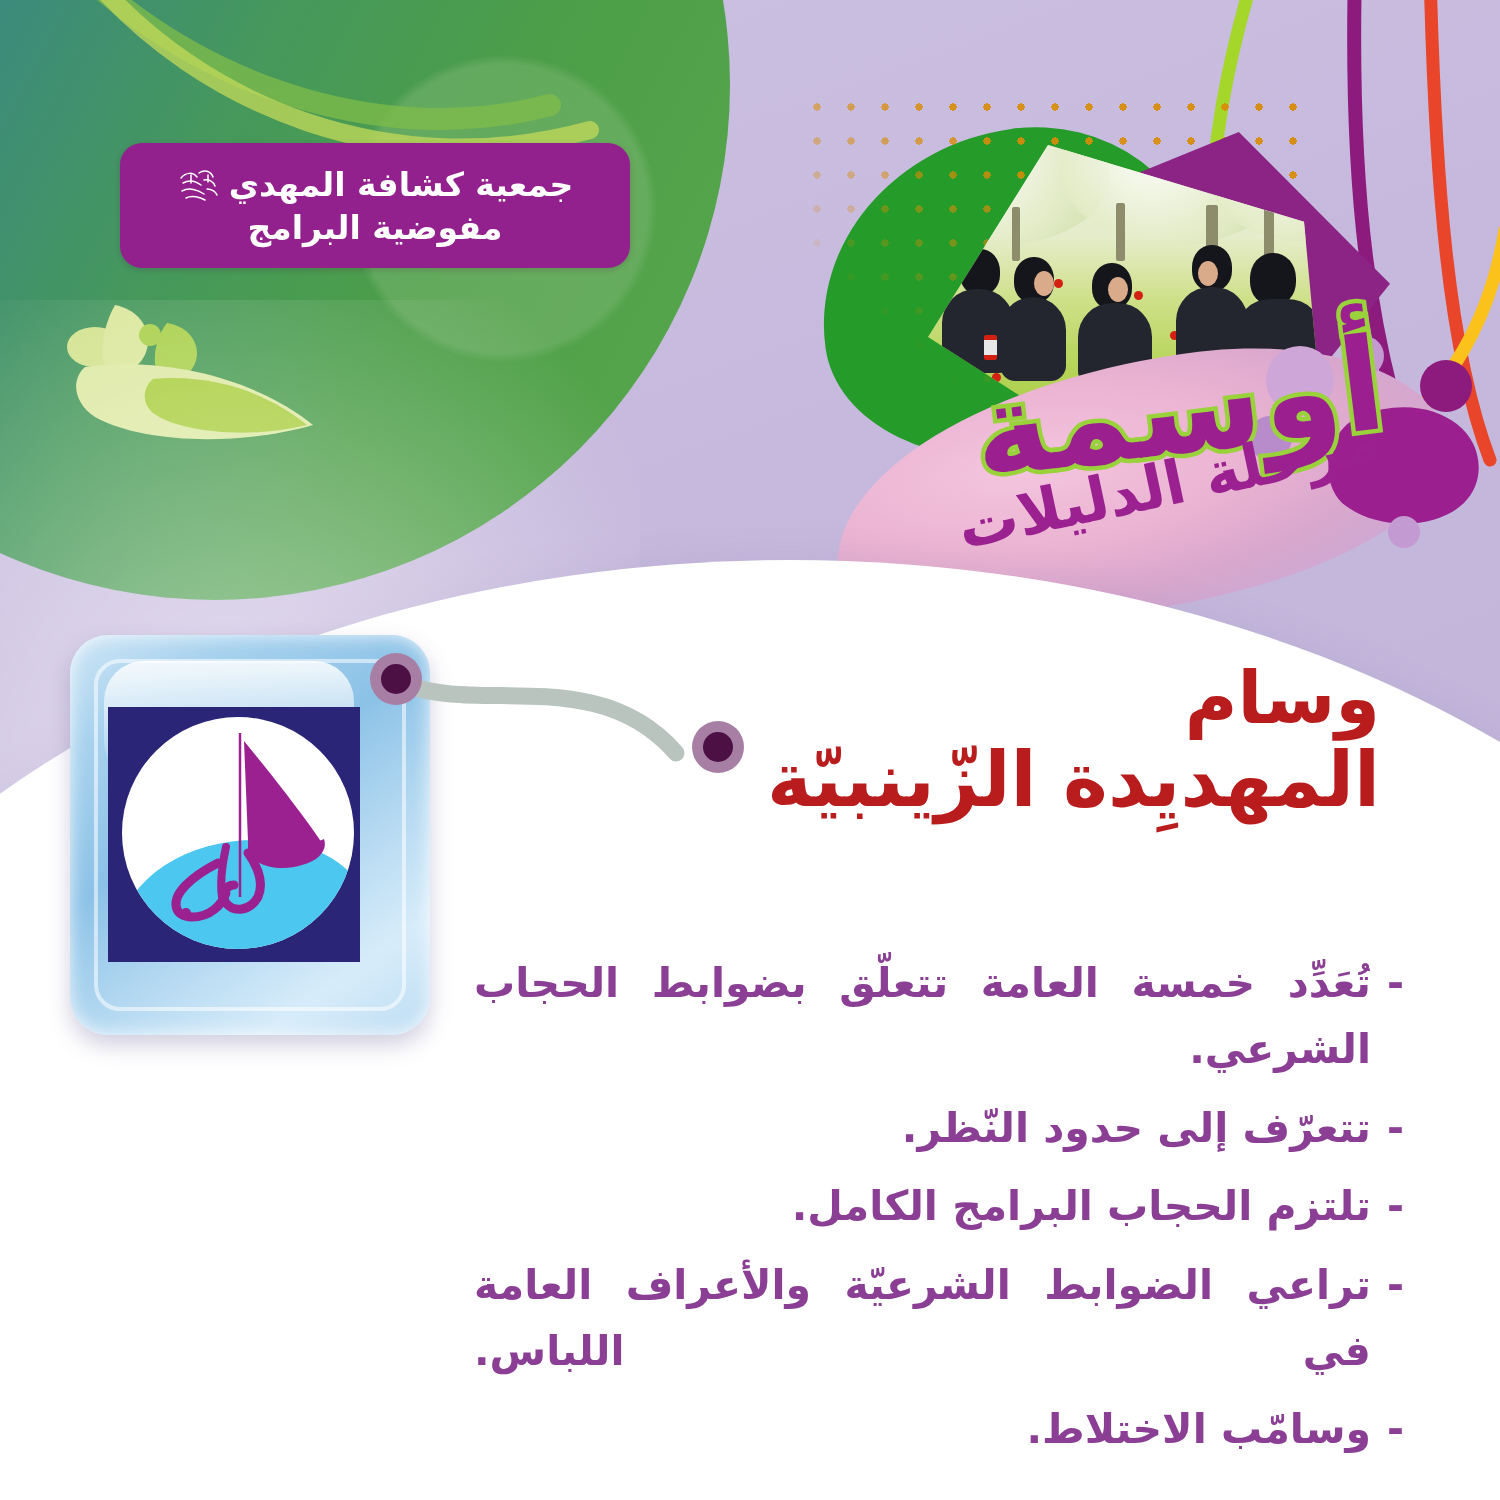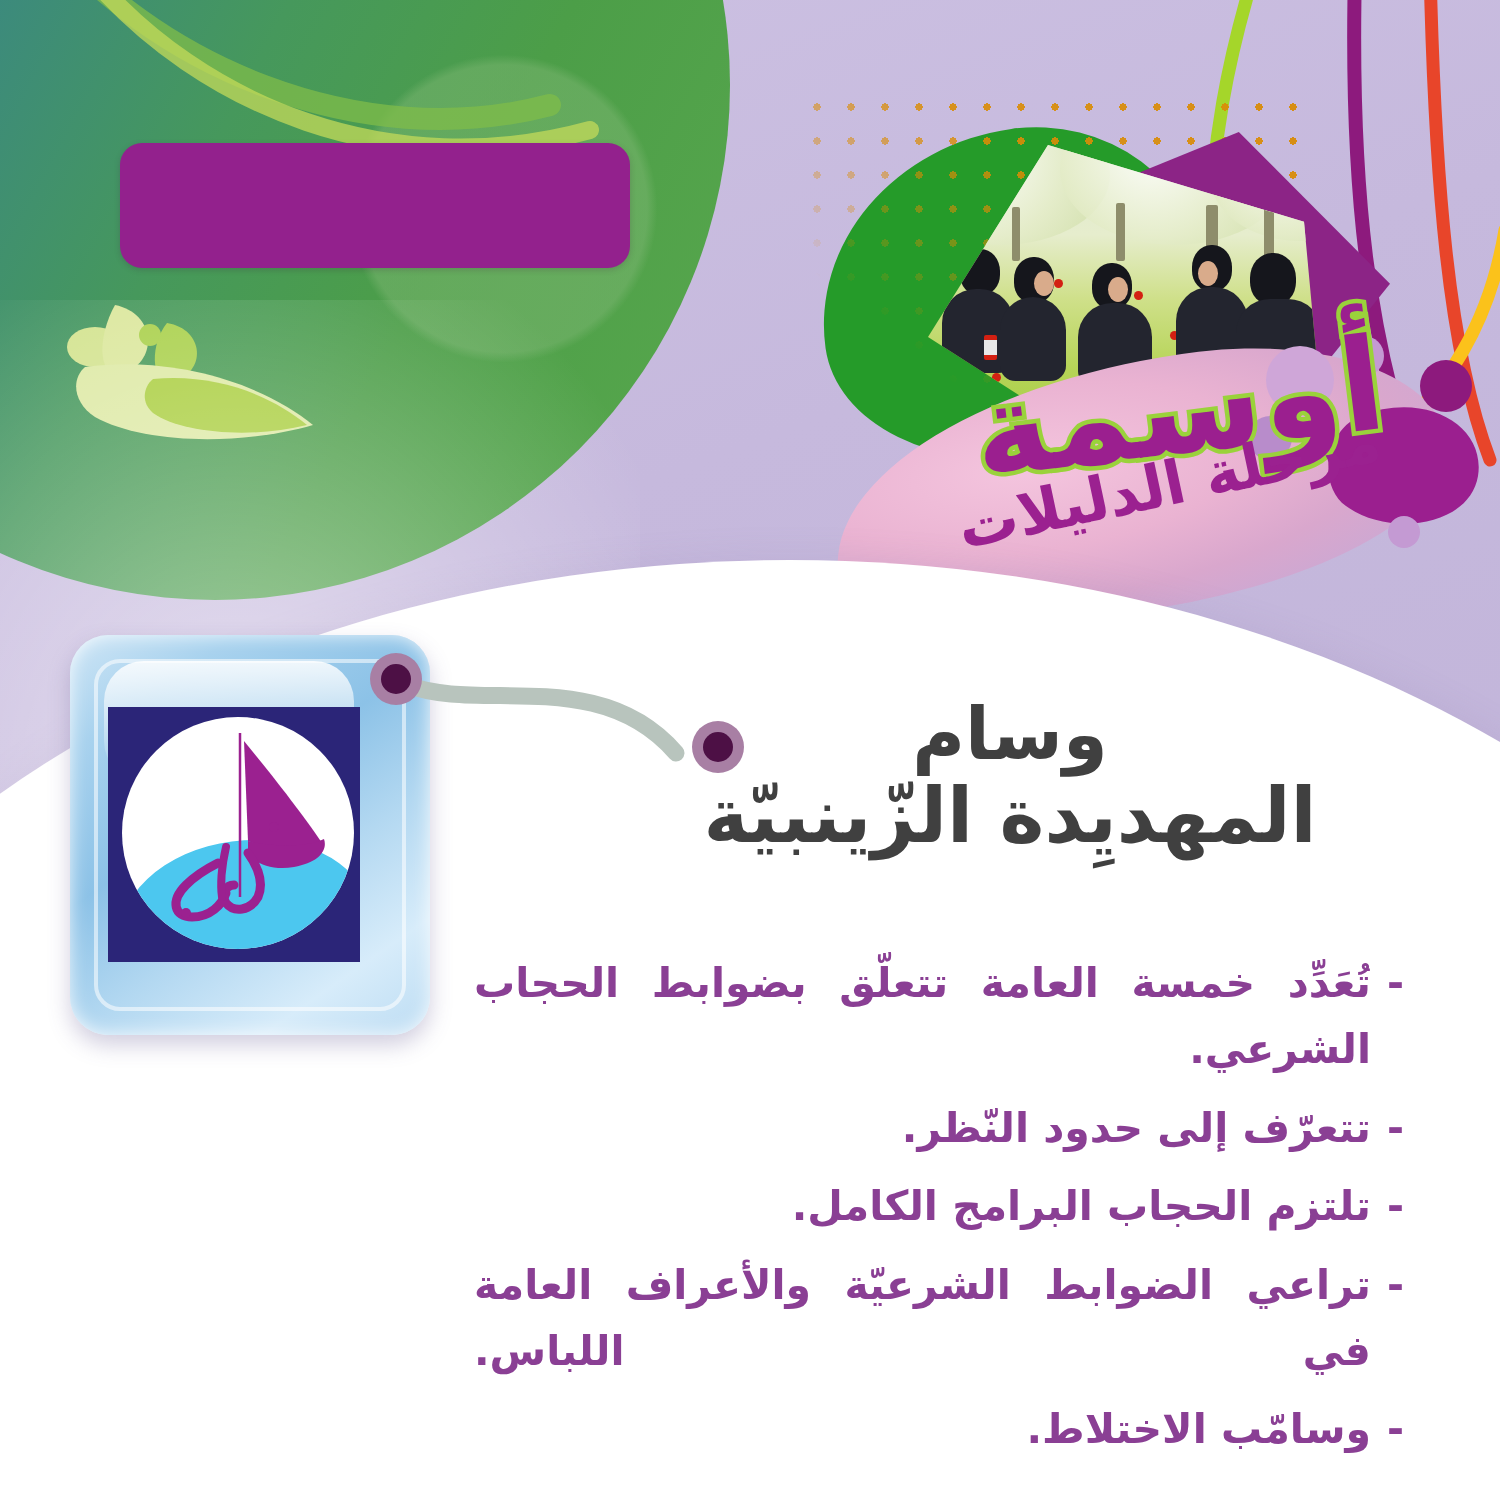--- a/index.html
+++ b/index.html
@@ -149,22 +149,22 @@
   .eyelet{position:absolute;border-radius:50%;background:#a87fa4;display:flex;align-items:center;justify-content:center;}
   .eyelet i{display:block;border-radius:50%;background:#4d1045;}
   .e1{left:310px;top:28px;width:52px;height:52px;}
   .e1 i{width:30px;height:30px;}
   .e2{left:632px;top:96px;width:52px;height:52px;}
   .e2 i{width:30px;height:30px;}
   .cord{position:absolute;left:330px;top:20px;width:360px;height:150px;}
 
   
   .title-block{
-    position:absolute;right:120px;top:696px;width:740px;text-align:center;
-    color:#404040;font-weight:700;line-height:1.06;
+    position:absolute;right:120px;top:660px;width:740px;
+    color:#b91c1c;font-weight:700;line-height:1.06;
   }
   .title-1{font-size:72px;}
   .title-2{font-size:76px;margin-top:4px;}
 
   .bullets{
     position:absolute;right:96px;top:950px;width:930px;
     color:#8a3f94;font-size:41px;line-height:1.62;font-weight:600;
   }
   .bullet{display:flex;gap:16px;align-items:flex-start;margin-bottom:12px;}
   .bullet .dash{flex:0 0 auto;font-weight:700;}
@@ -192,20 +192,33 @@
   <svg class="leaves" viewBox="0 0 280 160">
     <ellipse cx="40" cy="52" rx="28" ry="20" fill="#d3e38f"></ellipse>
     <path d="M60 10 C100 18 104 64 70 78 C44 88 40 46 60 10 Z" fill="#dbe79c"></path>
     <ellipse cx="95" cy="40" rx="11" ry="11" fill="#a9d04a"></ellipse>
     <path d="M112 28 C150 34 152 78 118 86 C96 92 94 50 112 28 Z" fill="#a9d04a"></path>
     <path d="M30 72 C120 60 210 90 258 130 C190 150 90 150 40 122 C18 108 16 84 30 72 Z" fill="#dde9a4"></path>
     <path d="M98 84 C160 78 216 100 252 130 C196 144 126 138 98 118 C86 108 88 92 98 84 Z" fill="#aace3f"></path>
   </svg>
 
   <div class="org-label">
+    <div class="org-line1">
+      <span>جمعية كشافة المهدي</span>
+      <svg class="seal" viewBox="0 0 42 40">
+        <g fill="none" stroke="#ffffff" stroke-width="1.5" stroke-linecap="round">
+          <path d="M4 13 C9 7 16 7 20 12 M22 8 C27 4 34 6 36 12"></path>
+          <path d="M6 18 C13 14 20 17 24 20 M27 15 C32 14 37 17 38 21"></path>
+          <path d="M5 26 C12 22 21 25 27 29 M30 24 C35 24 39 27 40 30"></path>
+          <path d="M9 33 C15 30 23 32 28 35"></path>
+          <path d="M14 10 L14 18 M31 10 L31 17"></path>
+        </g>
+      </svg>
+    </div>
+    <div class="org-line2">مفوضية البرامج</div>
   </div>
 
   <svg class="ribbons" viewBox="0 0 460 560">
     <path d="M205 -20 C150 160 140 320 205 560" fill="none" stroke="#a5d62a" stroke-width="13" stroke-linecap="round"></path>
     <path d="M305 -20 C300 190 315 360 380 520" fill="none" stroke="#8d1a7d" stroke-width="14" stroke-linecap="round"></path>
     <path d="M380 -20 C385 190 398 360 440 470" fill="none" stroke="#e8452a" stroke-width="13" stroke-linecap="round"></path>
     <path d="M455 240 C440 330 400 400 330 455" fill="none" stroke="#fbc21b" stroke-width="13" stroke-linecap="round"></path>
   </svg>
 
   <div class="collage">

